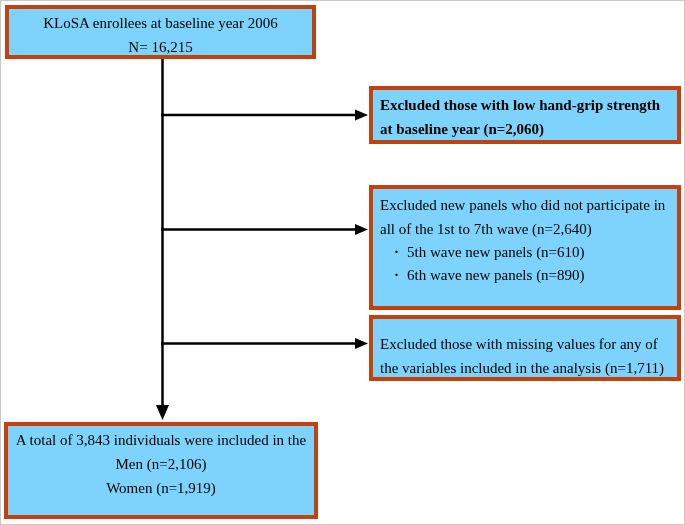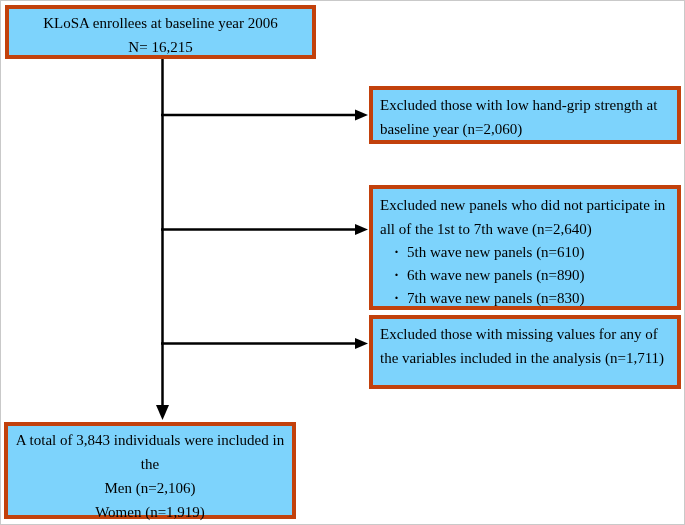--- a/index.html
+++ b/index.html
@@ -25,31 +25,32 @@
   }
   .box.centered { text-align: center; }
   .box.lefted   { text-align: left; }
   #top-box {
     left: 4px; top: 4px; width: 311px; height: 54px;
     padding-top: 2px;
   }
   #excl-box-0 {
     left: 368px; top: 85px; width: 312px; height: 58px;
     padding: 3px 3px 3px 7px;
+    font-weight: bold;
   }
   #excl-box-1 {
     left: 368px; top: 184px; width: 312px; height: 125px;
     padding: 4px 3px 3px 7px;
   }
   #excl-box-2 {
-    left: 368px; top: 314px; width: 312px; height: 74px;
-    padding: 3px 3px 3px 7px;
+    left: 368px; top: 314px; width: 312px; height: 66px;
+    padding: 13px 3px 3px 7px;
   }
   #bottom-box {
-    left: 3px; top: 421px; width: 292px; height: 97px;
+    left: 3px; top: 421px; width: 314px; height: 97px;
     padding-top: 2px;
   }
   .bullet-row {
     padding-left: 14px;
     line-height: 23px;
     white-space: nowrap;
   }
   .bullet-row::before {
     content: "\00B7";
     display: inline-block;
@@ -91,21 +92,20 @@
   </div>
 
   <div class="box lefted" id="excl-box-0">
     <div>Excluded those with low hand-grip strength at baseline year (n=2,060)</div>
   </div>
 
   <div class="box lefted" id="excl-box-1">
     <div>Excluded new panels who did not participate in all of the 1st to 7th wave (n=2,640)</div>
     <div class="bullet-row">5th wave new panels (n=610)</div>
     <div class="bullet-row">6th wave new panels (n=890)</div>
-    <div class="bullet-row">7th wave new panels (n=830)</div>
   </div>
 
   <div class="box lefted" id="excl-box-2">
     <div>Excluded those with missing values for any of the variables included in the analysis (n=1,711)</div>
   </div>
 
   <div class="box centered" id="bottom-box">
     <div>A total of 3,843 individuals were included in the</div>
     <div>Men (n=2,106)</div>
     <div>Women (n=1,919)</div>

